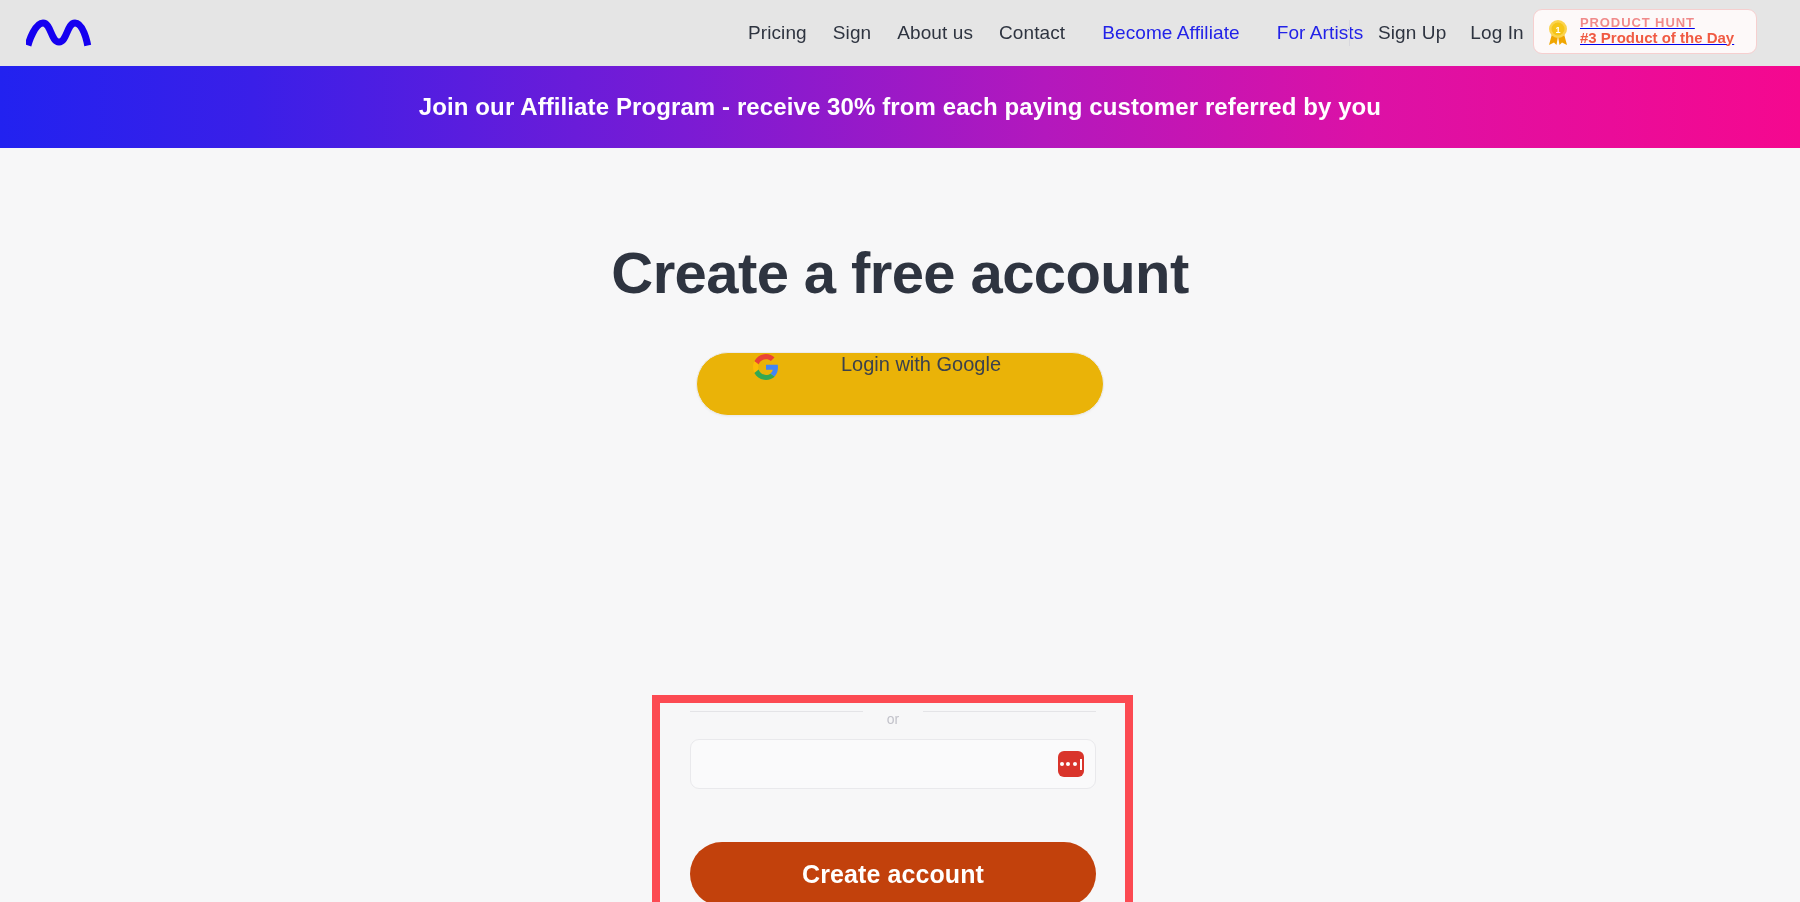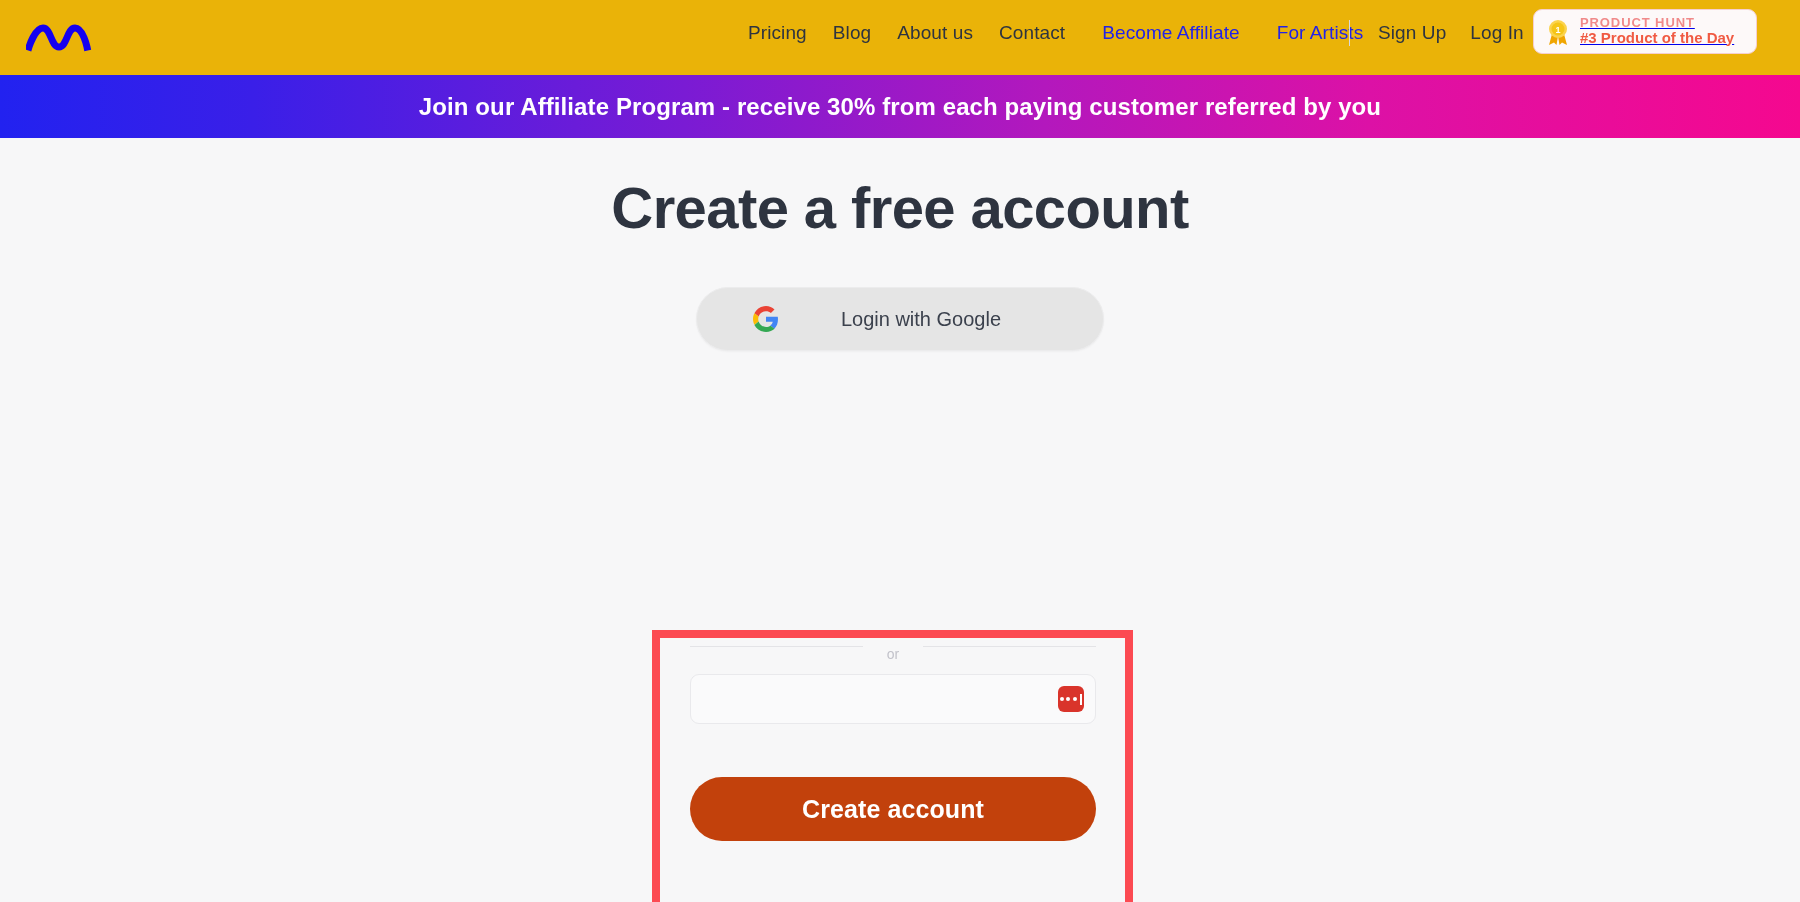--- a/index.html
+++ b/index.html
@@ -13,22 +13,22 @@
   body {
     background: #f7f7f8;
     font-family: "Liberation Sans", sans-serif;
     color: #2e3440;
     -webkit-font-smoothing: antialiased;
   }
 
   
   .header {
     position: relative;
-    height: 75px;
-    background: #eab308;
+    height: 66px;
+    background: #e5e5e5;
     display: flex;
     align-items: center;
     padding: 0 30px 0 26px;
   }
 
   .logo {
     width: 100px;
     height: 34px;
     display: flex;
     align-items: center;
@@ -98,21 +98,21 @@
   .ph-title {
     font-size: 15px;
     font-weight: bold;
     color: #f05a43;
     line-height: 18px;
     white-space: nowrap;
   }
 
   
   .banner {
-    height: 63px;
+    height: 82px;
     width: 100%;
     background: linear-gradient(90deg, #2222f0 0%, #3a1fe8 14%, #7a1bd4 38%, #b318bd 58%, #dc11a6 76%, #f5088f 100%);
     display: flex;
     align-items: center;
     justify-content: center;
   }
   .banner-text {
     color: #ffffff;
     font-size: 24px;
     font-weight: bold;
@@ -126,39 +126,39 @@
     width: 100%;
     height: 773px;
   }
 
   .page-title {
     text-align: center;
     font-size: 58px;
     font-weight: bold;
     color: #2e3440;
     letter-spacing: -0.6px;
-    margin-top: 36px;
+    margin-top: 91px;
   }
 
   .social-wrap {
     margin-top: 46px;
     display: flex;
     flex-direction: column;
     align-items: center;
     gap: 11px;
   }
 
   .social-btn {
     width: 408px;
     height: 64px;
-    background: #e5e5e5;
+    background: #eab308;
     border: 1px solid #ececed;
     border-radius: 34px;
     display: flex;
-    align-items: center;
+    align-items: flex-start;
     cursor: pointer;
     box-shadow: 0 1px 2px rgba(20,20,40,0.035);
     position: relative;
   }
   .social-ic {
     position: absolute;
     left: 55px;
     width: 28px;
     height: 28px;
     display: flex;
@@ -265,21 +265,21 @@
 <div class="header">
 
   <a class="logo" href="#">
     <svg width="86" height="30" viewBox="0 0 86 30">
       <path d="M3 24 C3 24, 9 5, 17 5 C25 5, 25 24, 33 24 C41 24, 41 5, 49 5 C57 5, 61 24, 61 24" fill="none" stroke="#1500f0" stroke-width="7" stroke-linecap="square"></path>
     </svg>
   </a>
 
   <nav class="nav">
     <a class="nav-link" href="#">Pricing</a>
-    <a class="nav-link" href="#">Blog</a>
+    <a class="nav-link" href="#">Sign</a>
     <a class="nav-link" href="#">About us</a>
     <a class="nav-link" href="#">Contact</a>
     <a class="nav-link accent" href="#">Become Affiliate</a>
     <a class="nav-link accent" href="#">For Artists</a>
   </nav>
 
   <div class="auth-links">
     <div class="nav-sep"></div>
     <a class="nav-link" href="#">Sign Up</a>
     <a class="nav-link" href="#">Log In</a>

